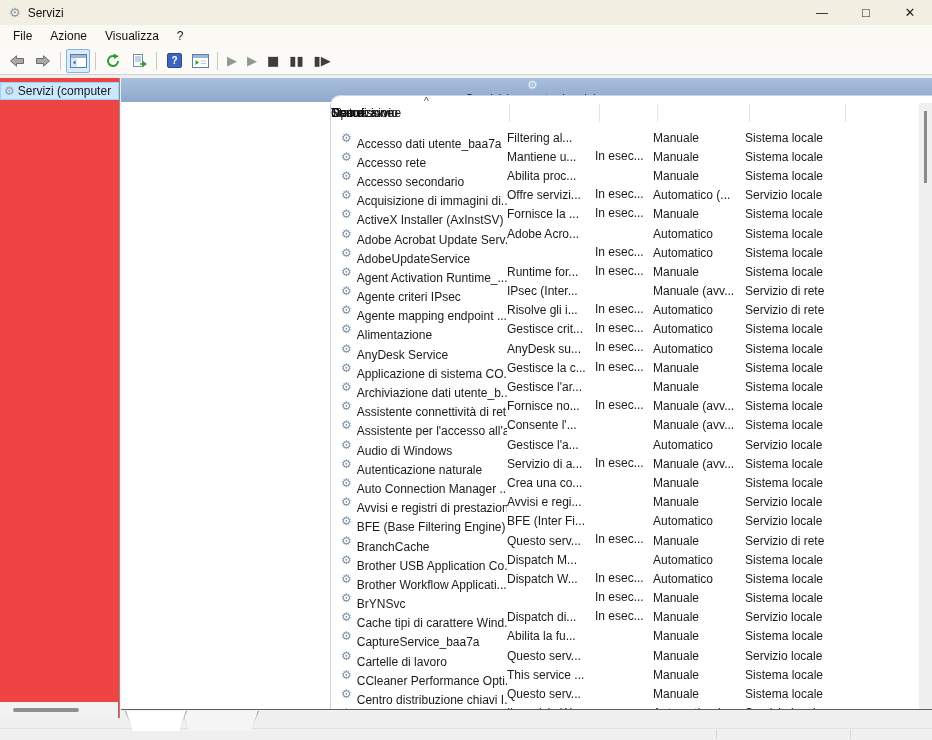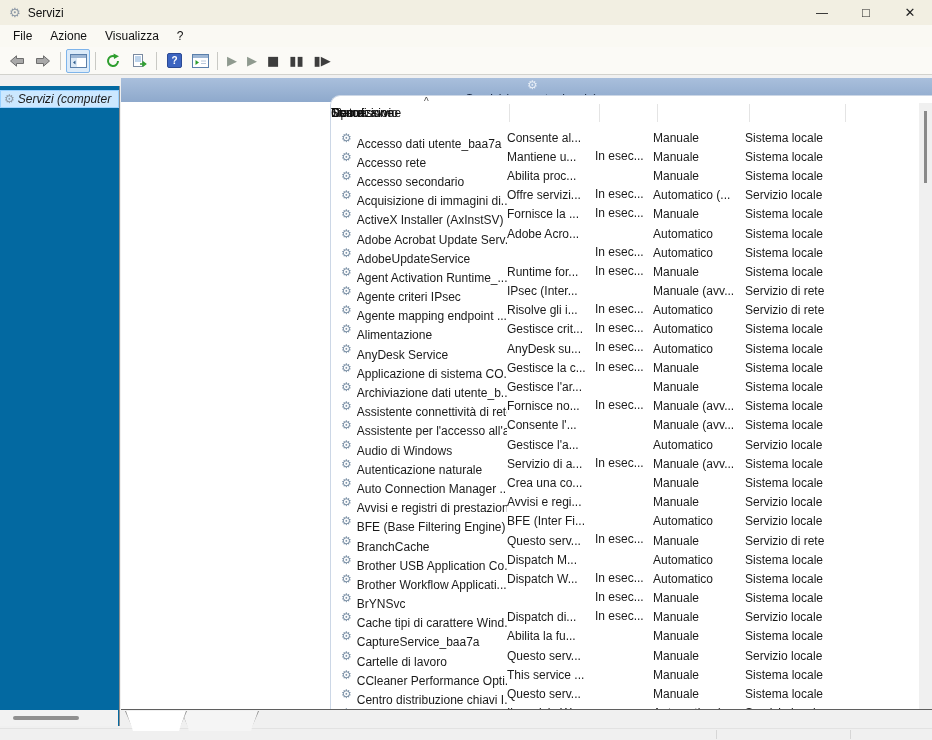--- a/index.html
+++ b/index.html
@@ -26,21 +26,21 @@
   .tsep { width:1px; height:18px; background:#c9c9c4; margin:0 4px; }
   .tbtn svg { display:block; }
   .media { margin:0 5px; font-family:"DejaVu Sans",sans-serif; font-size:13px; }
   .media.play { color:#8f9a8f; }
   .media.dark { color:#3d3d3d; }
 
   
   .content { position:absolute; top:76px; left:0; right:0; bottom:0; background:#f0f0f0; }
 
   
-  .tree-panel { position:absolute; left:0; top:10px; width:120px; height:640px; background:#0369a1; border-right:1px solid #8f8f8f; overflow:hidden;font-style:italic; }
+  .tree-panel { position:absolute; left:0; top:2px; width:120px; height:640px; background:#ef4444; border-right:1px solid #8f8f8f; overflow:hidden; }
   .tree-item { margin-top:4px; height:18px; display:flex; align-items:center; background:#cce8ff; border:1px solid #99d1ff; white-space:nowrap; overflow:hidden; }
   .tree-item .gear { margin:0 3px 0 3px; font-family:"DejaVu Sans",sans-serif; font-size:12px; color:#8d99a6; }
   .tree-hscroll { position:absolute; left:0; right:1px; bottom:0; height:16px; background:#f2f2f2; }
   .tree-hthumb { position:absolute; left:13px; top:6px; width:66px; height:4px; background:#8f8f8f; border-radius:2px; }
 
   
   .main-panel { position:absolute; left:121px; right:0; top:2px; height:632px; background:#fff; border-bottom:1px solid #5f5f5f; overflow:hidden; }
   .banner { position:absolute; top:0; left:0; right:0; height:24px; background:linear-gradient(to bottom,#a9bfdc,#8ea9cc); display:flex; align-items:center; z-index:1;flex-direction:column; }
   .banner .gear { margin-left:12px; font-family:"DejaVu Sans",sans-serif; font-size:12px; color:#e6edf6; }
   .banner .btitle { margin-left:10px; color:#10203a; }
@@ -204,21 +204,21 @@
             <span class="hcell">Tipo di avvio</span>
             <span class="hcell">Connessione</span>
           </div>
         <div class="rows">
 
         <div class="row">
               <span class="cell c-name">
                 <span class="row-gear"></span>
                 <span class="nm">Accesso dati utente_baa7a</span>
               </span>
-              <span class="cell c-desc">Consente al...</span>
+              <span class="cell c-desc">Filtering al...</span>
               <span class="cell c-stat">In esec...</span>
               <span class="cell c-tipo">Manuale</span>
               <span class="cell c-conn">Sistema locale</span>
             </div>
             <div class="row">
               <span class="cell c-name">
                 <span class="row-gear"></span>
                 <span class="nm">Accesso rete</span>
               </span>
               <span class="cell c-desc">Mantiene u...</span>

